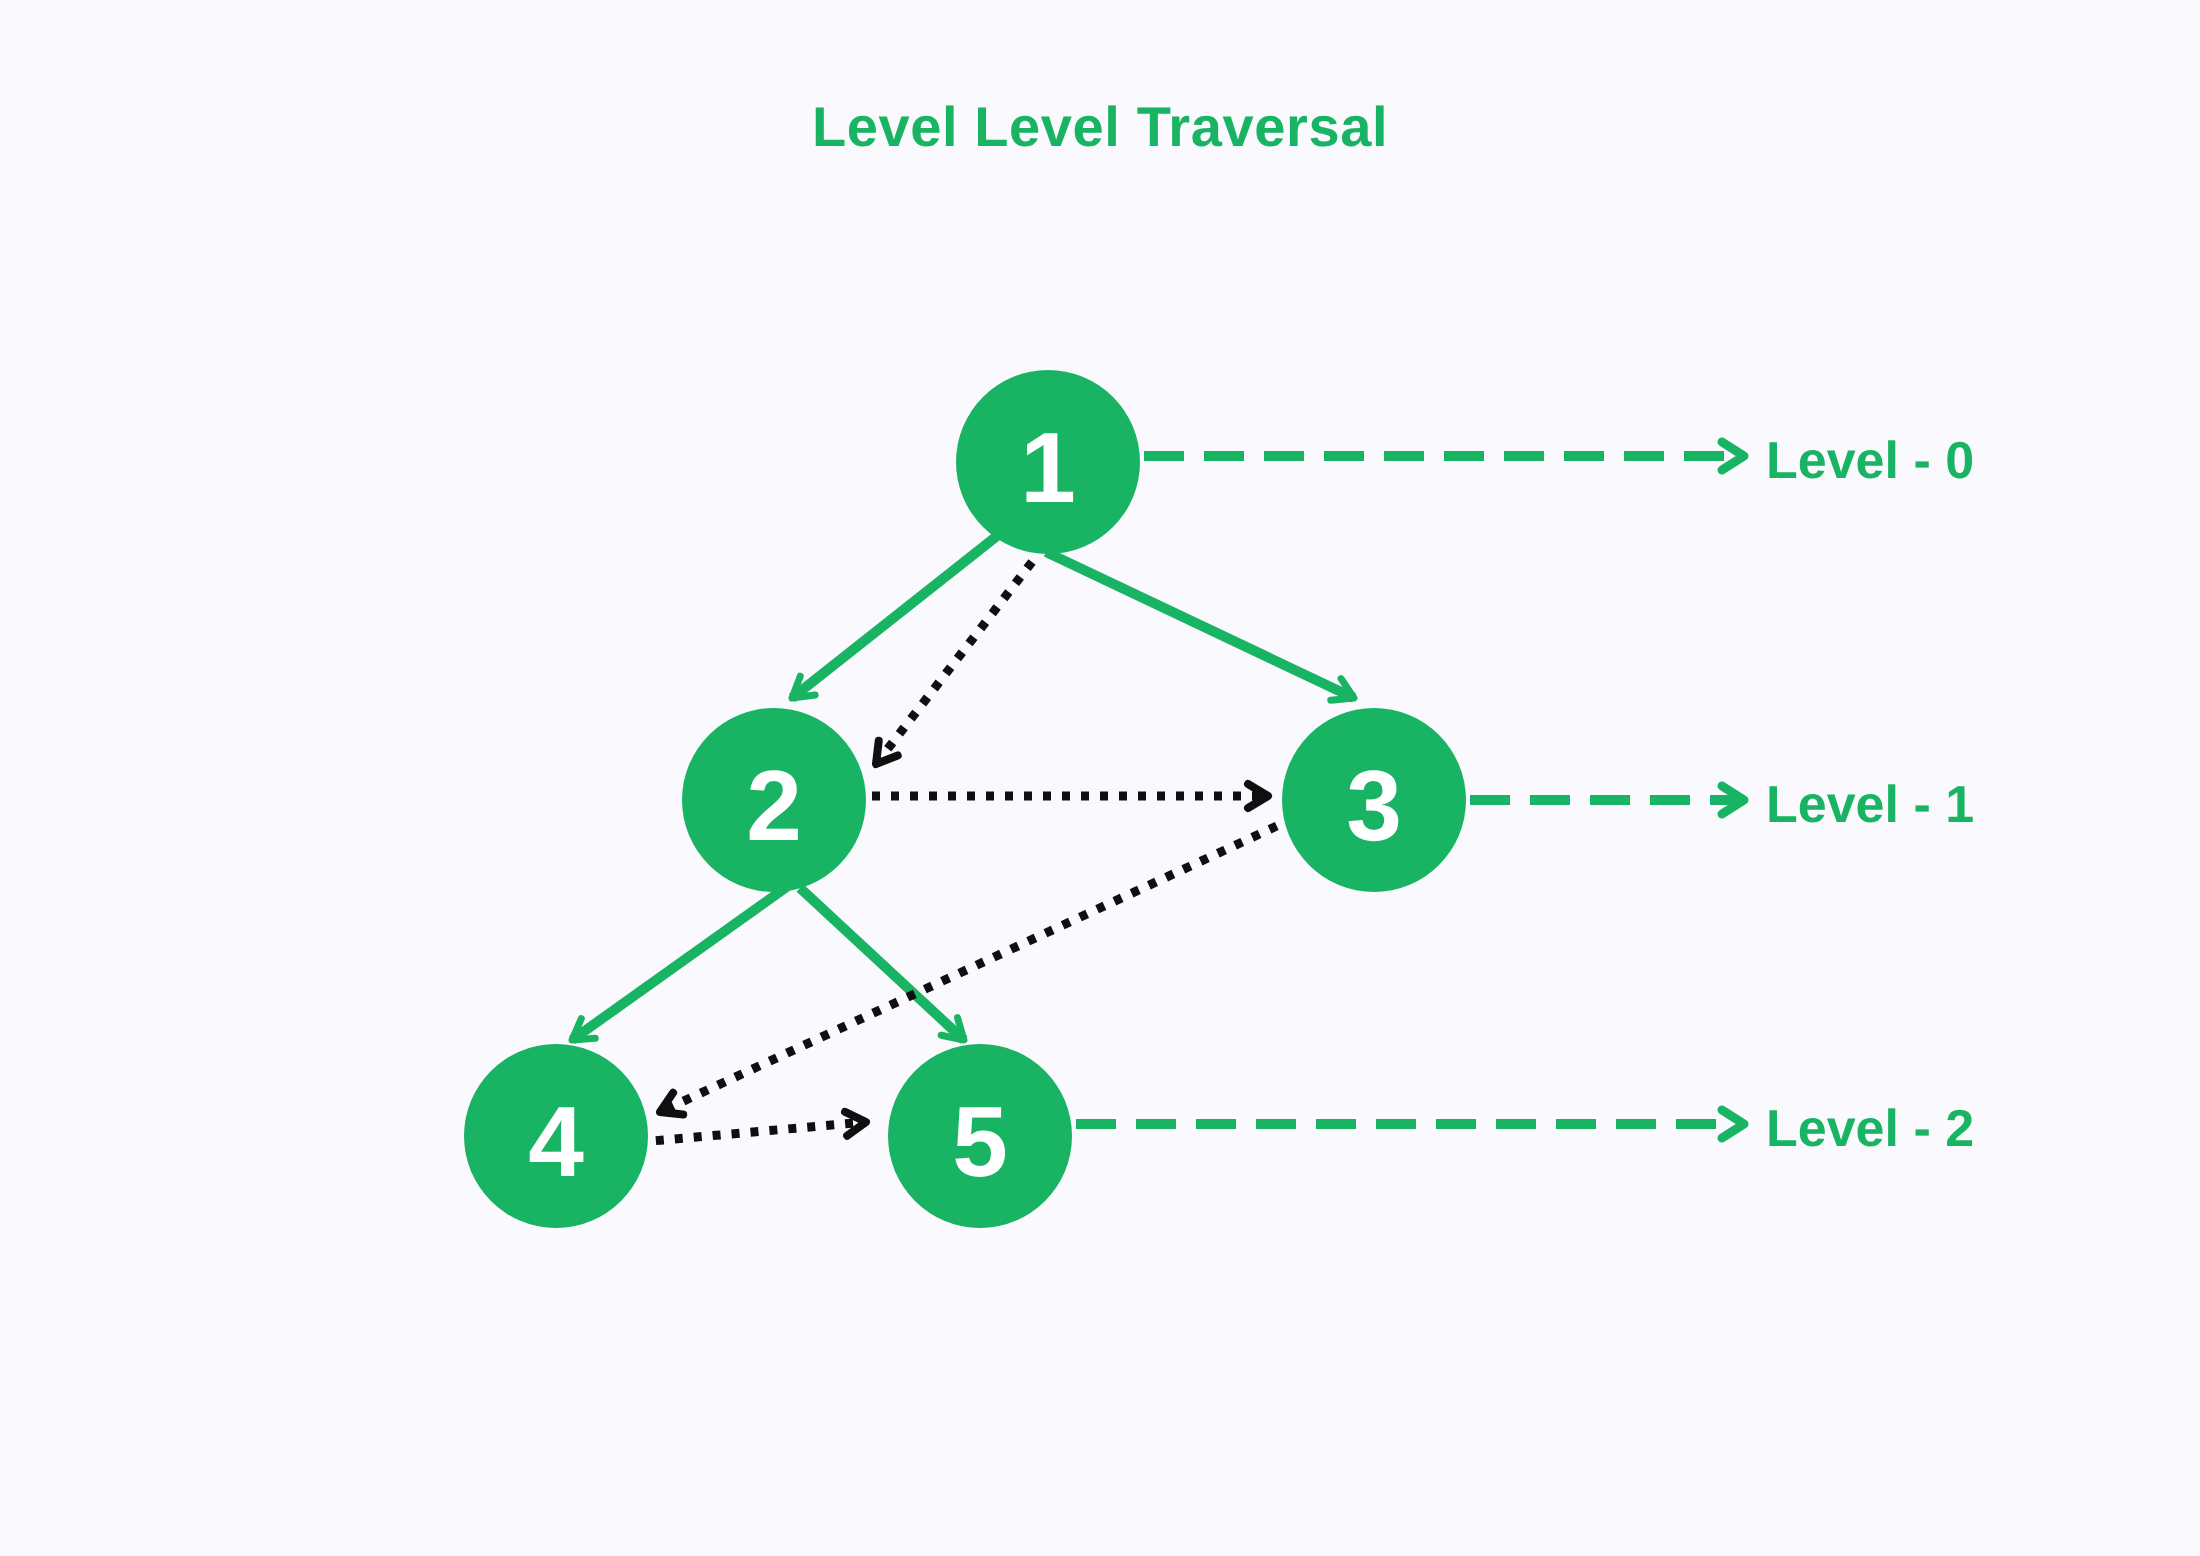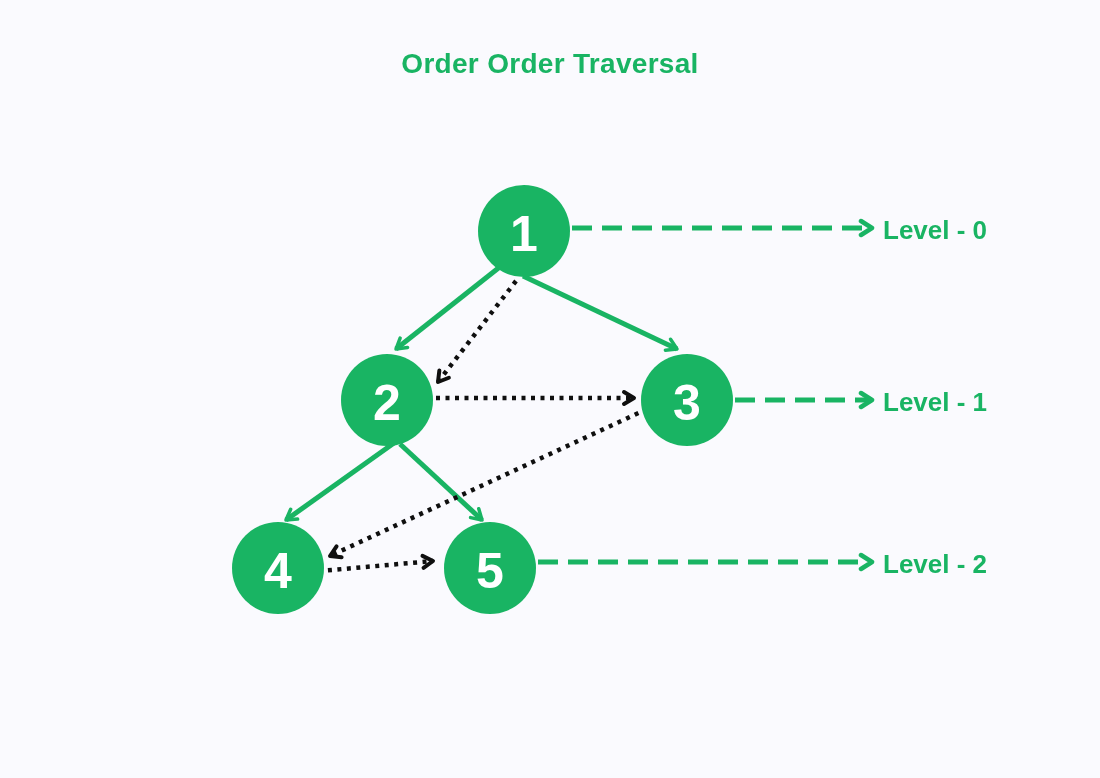--- a/index.html
+++ b/index.html
@@ -60,21 +60,21 @@
     font-weight: bold;
     dominant-baseline: central;
     font-family: "Liberation Sans", sans-serif;
   }
 </style>
 </head>
 <body>
 
 <div class="canvas">
 
-  <div class="diagram-title">Order Order Traversal</div>
+  <div class="diagram-title">Level Level Traversal</div>
 
   <svg width="1100" height="778" viewBox="0 0 1100 778">
     <defs>
       <marker id="greenChevron" markerUnits="userSpaceOnUse" markerWidth="20" markerHeight="20" refX="14" refY="9" orient="auto">
         <path d="M4,3 L14,9 L4,15" fill="none" stroke="#19B463" stroke-width="3.5" stroke-linecap="round" stroke-linejoin="round"></path>
       </marker>
       <marker id="greenChevronBold" markerUnits="userSpaceOnUse" markerWidth="22" markerHeight="22" refX="15" refY="10" orient="auto">
         <path d="M4,3 L15,10 L4,17" fill="none" stroke="#19B463" stroke-width="4.5" stroke-linecap="round" stroke-linejoin="round"></path>
       </marker>
       <marker id="blackChevron" markerUnits="userSpaceOnUse" markerWidth="20" markerHeight="20" refX="13" refY="9" orient="auto">

